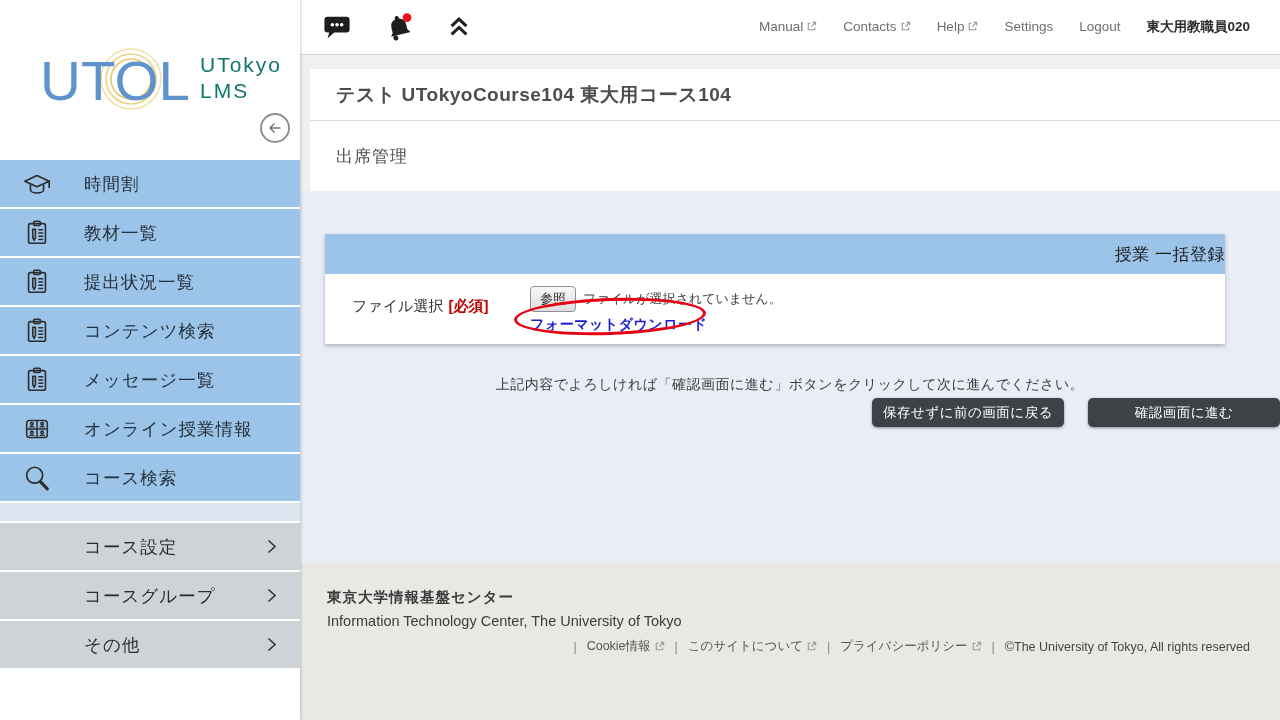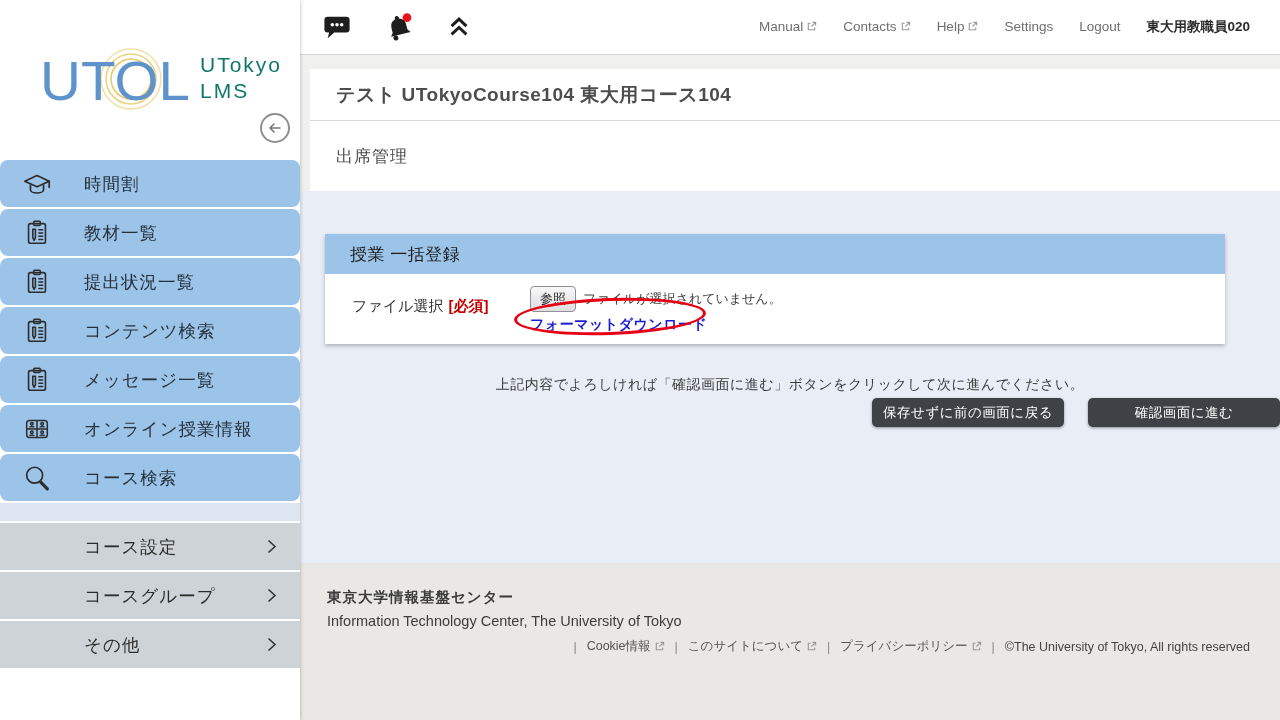--- a/index.html
+++ b/index.html
@@ -11,21 +11,21 @@
   .sidebar { width:300px; height:720px; background:#fff; flex:0 0 300px;
     position:relative; box-shadow:1px 0 3px rgba(0,0,0,.18); z-index:5; overflow:hidden; }
   .logo-area { height:160px; position:relative; padding:42px 0 0 36px; }
   .logo-row { display:flex; align-items:center; }
   .logo-sub { margin-left:6px; color:#0f766e; font-size:21px; letter-spacing:2px; line-height:26px; }
   .back-circle { position:absolute; right:10px; top:113px; width:30px; height:30px;
     border:2px solid #8f8f8f; border-radius:50%; background:#fff;
     display:flex; align-items:center; justify-content:center; cursor:pointer; }
   .nav { display:flex; flex-direction:column; }
   .nav-item { height:47px; margin-bottom:2px; background:#9cc3e8; display:flex;
-    align-items:center; padding-left:22px; cursor:pointer;border-radius:8px; }
+    align-items:center; padding-left:22px; cursor:pointer; }
   .nav-item .nav-label { margin-left:32px; font-size:17.5px; color:#25313c; letter-spacing:1px; }
   .nav-spacer { height:18px; margin-bottom:2px; background:#dde6f0; }
   .course-item { height:47px; margin-bottom:2px; background:#ced3d7; display:flex;
     align-items:center; padding-left:84px; padding-right:20px; cursor:pointer; position:relative; }
   .course-item .nav-label { font-size:17.5px; color:#2c2c2c; letter-spacing:1px; }
   .course-item .chev { position:absolute; right:22px; top:15px; }
 
   
   .main { flex:1; display:flex; flex-direction:column; background:#f0f0ee; }
   .topbar { height:58px; background:#fff; border-bottom:1px solid #d6d6d6;
@@ -42,21 +42,21 @@
   .header-card { margin-left:10px; background:#fff; }
   .title-block { height:52px; display:flex; align-items:center; padding:0 26px;
     border-bottom:1px solid #dcdcdc; }
   .course-title { font-size:19px; font-weight:bold; color:#4d4d4d; letter-spacing:.5px; }
   .subtitle-block { height:70px; display:flex; align-items:center; padding:0 26px; }
   .section-title { font-size:17px; color:#4d4d4d; letter-spacing:1px; }
 
   .content { height:393px; background:#e9edf6; overflow:hidden; }
   .panel { margin:43px 55px 0 25px; box-shadow:0 2px 4px rgba(0,0,0,.25); }
   .panel-header { height:40px; background:#9cc3e8; display:flex; align-items:center;
-    padding-left:25px; }
+    padding-left:25px;justify-content:flex-end; }
   .panel-title { font-size:17px; color:#1d1d1d; letter-spacing:.5px; }
   .panel-body { background:#fff; min-height:64px; display:flex; padding:12px 20px 10px 27px; }
   .file-label-cell { width:178px; display:flex; align-items:center; font-size:15px; height:40px; }
   .file-label { color:#333; }
   .required { color:#c00000; font-weight:bold; margin-left:5px; }
   .file-cell { position:relative; }
   .file-line { display:flex; align-items:center; }
   .browse-btn { font-size:13px; color:#222; background:linear-gradient(#f8f8f8,#dedede);
     border:1px solid #8f8f9d; border-radius:4px; padding:3px 9px; cursor:pointer; }
   .no-file { font-size:13px; color:#3d3d3d; margin-left:7px; }

